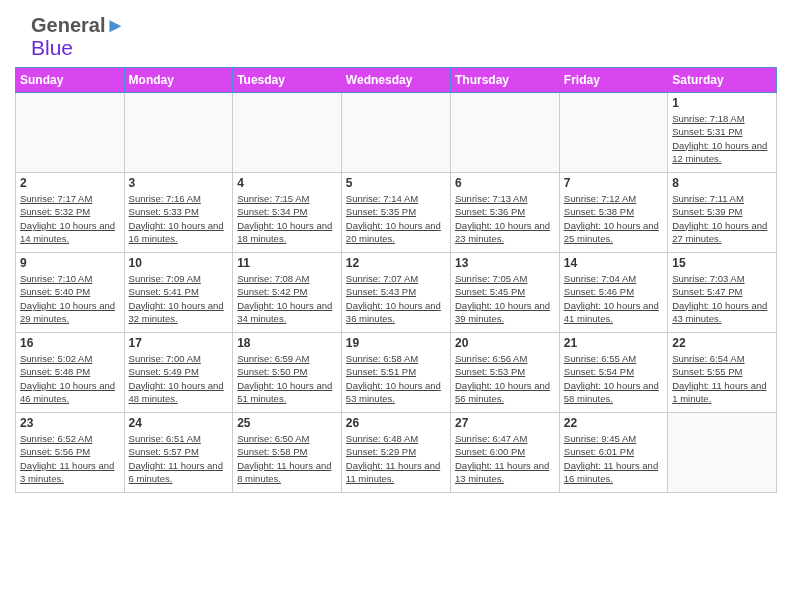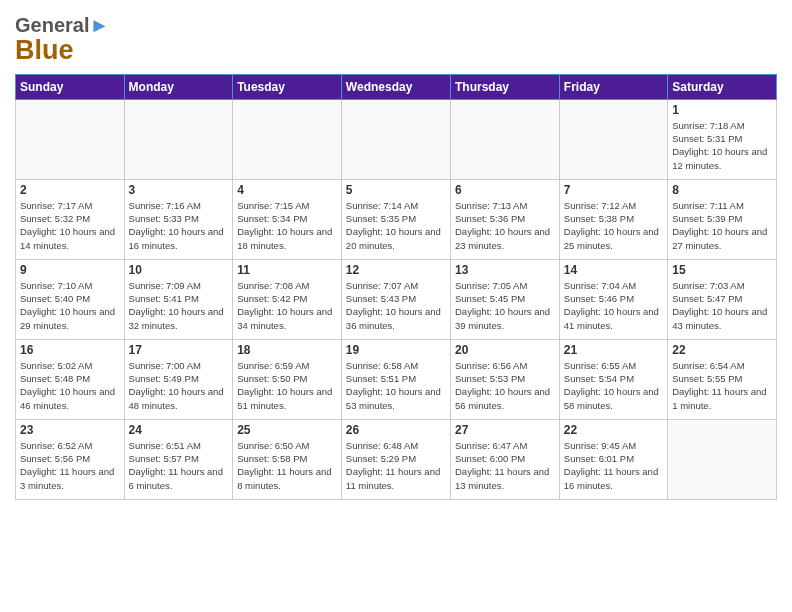--- a/index.html
+++ b/index.html
@@ -12,20 +12,21 @@
     }
     .container {
       width: 792px;
       padding: 10px 15px 5px 15px;
     }
     .header {
       display: flex;
       justify-content: space-between;
       align-items: flex-start;
       margin-bottom: 8px;
+      margin-left: 16px;
     }
     .logo {
       display: flex;
       align-items: center;
       margin-top: 4px;
     }
     .title-block {
       text-align: right;
     }
     .month-title {
@@ -37,21 +38,21 @@
     .location {
       font-size: 15px;
       color: #555;
     }
     .calendar {
       width: 100%;
       border-collapse: collapse;
       border: 1px solid #ccc;
     }
     .calendar th {
-      background-color: #4c1d95;
+      background-color: #d946ef;
       color: #fff;
       font-size: 12px;
       font-weight: bold;
       padding: 5px 4px;
       text-align: left;
       border: 1px solid #4a90d9;
     }
     .calendar td {
       border: 1px solid #ccc;
       vertical-align: top;
@@ -65,36 +66,37 @@
       font-size: 12px;
       font-weight: bold;
       color: #333;
       display: block;
       margin-bottom: 2px;
     }
     .day-info {
       font-size: 9.5px;
       color: #444;
       line-height: 1.4;
+      text-decoration: underline;
     }
     .empty {
       background: #f9f9f9;
     }
   </style>
 </head>
 <body>
 
 <div class="container">
   <div class="header">
     <div class="logo">
       <div>
         <div style="font-size:20px;font-weight:bold;color:#555;line-height:1.1">
           General<span style="color:#4a90d9">►</span>
         </div>
-        <div style="font-size:27px;font-weight:bold;color:#a16207;line-height:1.1">Blue</div>
+        <div style="font-size:21px;font-weight:normal;color:#6d28d9;line-height:1.1">Blue</div>
       </div>
     </div>
     <div class="title-block">
       <div class="month-title"></div>
       <div class="location"></div>
     </div>
   </div>
 
   <table class="calendar">
     <thead>

